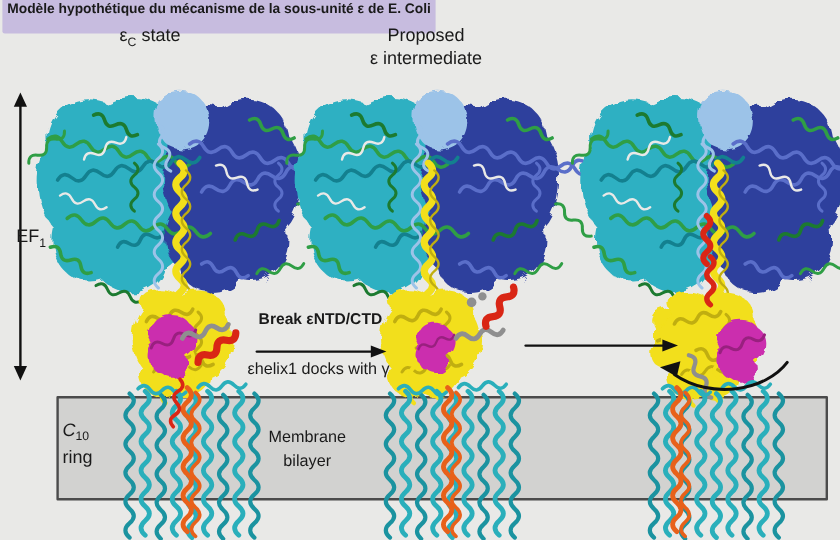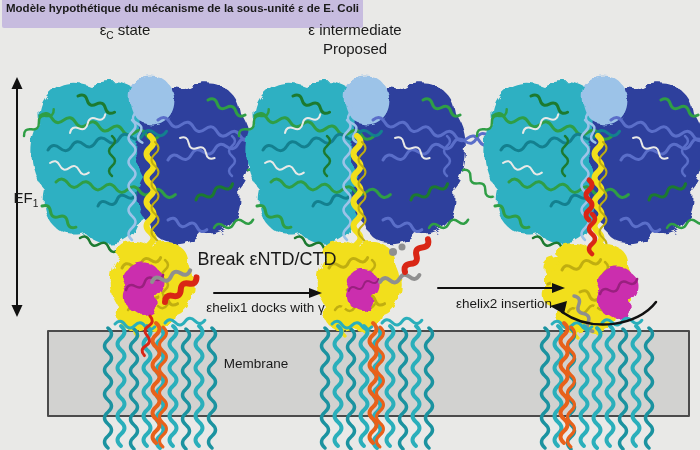--- a/index.html
+++ b/index.html
@@ -14,21 +14,21 @@
   .lbl{position:absolute;text-align:center;color:var(--text,#1a1a1a);}
   .title{left:2px;top:2px;font-size:11.5px;font-weight:bold;text-align:left;}
   .title .hl{background:var(--highlight,#c7bcdf);padding:14px 4px;border-radius:2px;}
   .hdr{top:20px;font-size:15px;line-height:1.28;}
   .hdr1{left:45px;width:160px;text-align:center;}
   .hdr2{left:265px;width:180px;}
   .hdr3{left:515px;width:175px;}
   .ef1{left:4px;top:189px;width:44px;font-size:15px;}
   .c10{left:52px;top:349px;width:52px;font-size:15px;line-height:1.35;text-align:left;}
   .mem{left:200px;top:354px;width:112px;font-size:13.5px;line-height:1.45;text-align:center;}
-  .t1top{left:196px;top:247px;width:142px;font-size:18px;line-height:1.4;}
+  .t1top{left:196px;top:257px;width:142px;font-size:13px;line-height:1.4;font-weight:bold;}
   .t1bot{left:183px;top:300px;width:165px;font-size:13.5px;}
   .t2top{left:432px;top:269px;width:145px;font-size:13.5px;}
   .t2bot{left:430px;top:296px;width:148px;font-size:13.5px;}
   .beta{left:594px;top:242px;width:106px;font-size:14px;line-height:1.4;}
   sub{font-size:68%;}
   
   .s-green{stroke:var(--green,#2f9e45)} .s-green-d{stroke:var(--green-dark,#1c7a30)}
   .s-teal-d{stroke:var(--teal-dark,#13808f)} .s-blue-l{stroke:var(--blue-light,#5a6ec9)}
   .s-sky{stroke:var(--sky,#9cc3e8)} .s-yellow{stroke:var(--yellow,#f2df1b)}
   .s-yellow-d{stroke:var(--yellow-dark,#c0ae10)} .s-magenta-d{stroke:var(--magenta-dark,#99207f)}
@@ -188,35 +188,39 @@
 
   <div class="lbl title">
     <span class="hl">Modèle hypothétique du mécanisme de la sous-unité ε de E. Coli</span>
   </div>
 
   <div class="lbl hdr hdr1">
     <div><span>ε</span><sub>C</sub><span> state</span></div>
   </div>
 
   <div class="lbl hdr hdr2">
+    <div>Proposed</div>
     <div>ε intermediate</div>
-    <div>Proposed</div>
   </div>
 
 
   <div class="lbl ef1"><span>EF</span><sub>1</sub></div>
 
+  <div class="lbl c10">
+    <div><i>C</i><sub>10</sub></div>
+    <div>ring</div>
+  </div>
 
   <div class="lbl mem">
     <div>Membrane</div>
+    <div>bilayer</div>
   </div>
 
   <div class="lbl t1top">
     <div>Break εNTD/CTD</div>
   </div>
   <div class="lbl t1bot">εhelix1 docks with γ</div>
 
-  <div class="lbl t2bot">εhelix2 insertion</div>
 
   <div class="lbl beta">
   </div>
 
 </div>
 
 </body></html>

